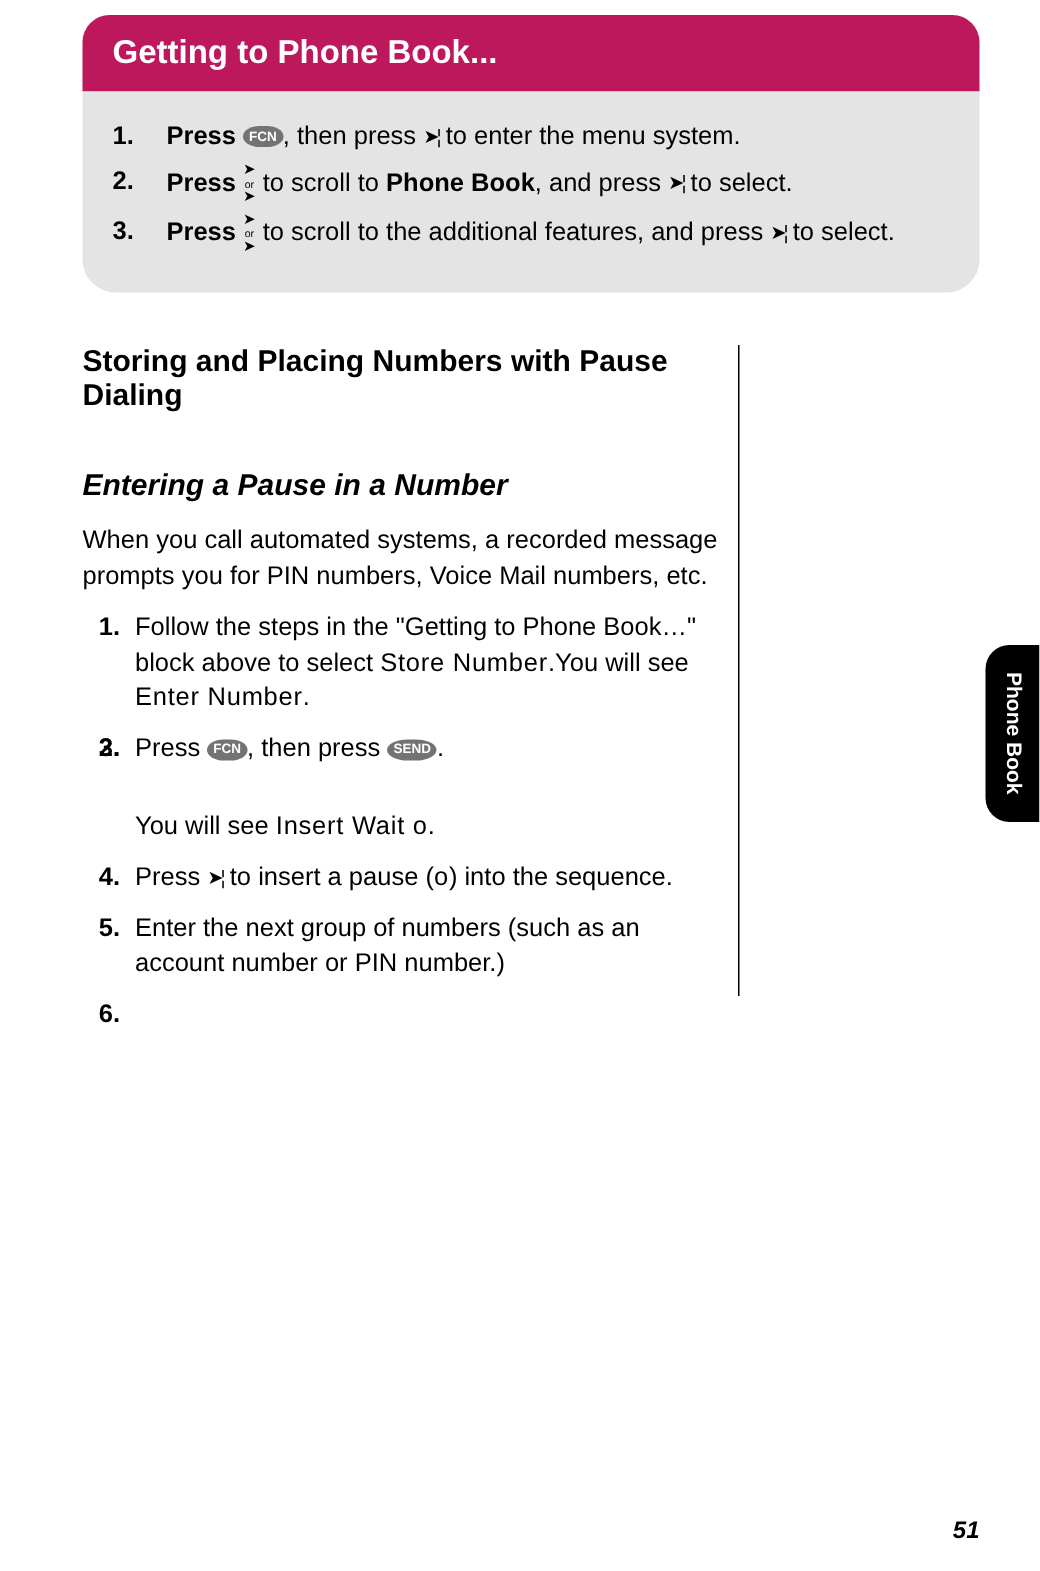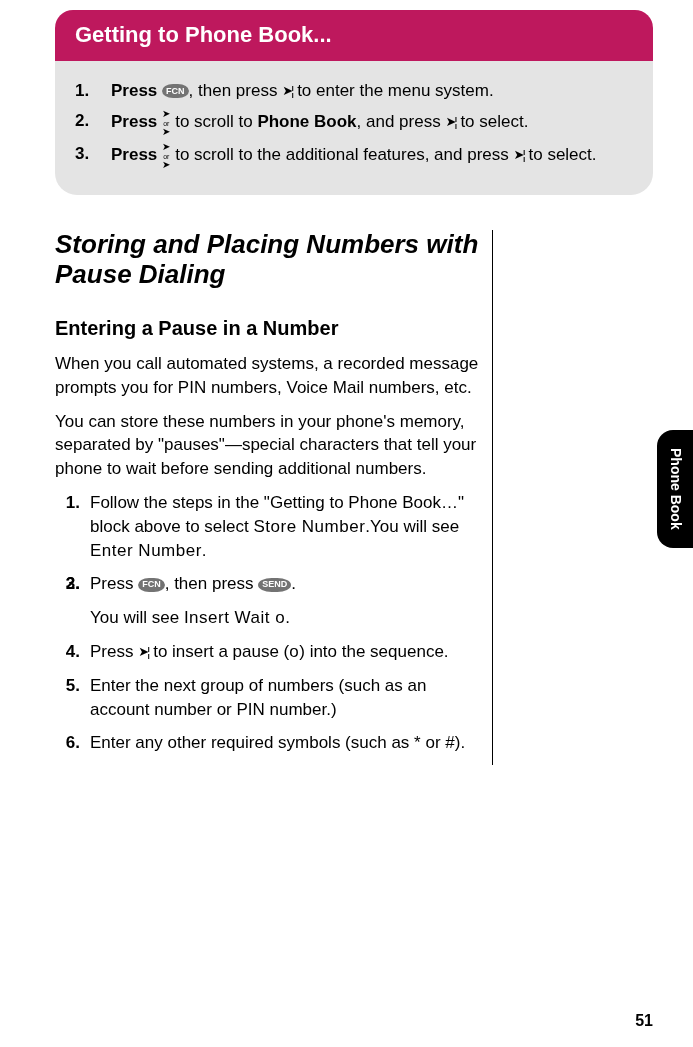--- a/index.html
+++ b/index.html
@@ -84,26 +84,26 @@
     flex: 1;
     padding-right: 10px;
     border-right: 1.5px solid #000;
   }
   .right-col {
     width: 140px;
   }
   h1.section {
     font-family: Arial, Helvetica, sans-serif;
     font-weight: bold;
+    font-size: 20px;
+    line-height: 1.15;
+    margin-bottom: 34px;
+  }
+  h2.sub {
     font-style: italic;
-    font-size: 26px;
-    line-height: 1.15;
-    margin-bottom: 24px;
-  }
-  h2.sub {
     font-weight: bold;
     font-size: 20px;
     margin-bottom: 10px;
   }
   p { margin: 10px 0; }
   ol.bodysteps {
     list-style: none;
     padding-left: 30px;
   }
   ol.bodysteps li {
@@ -135,20 +135,21 @@
     font-size: 14px;
     padding: 18px 8px;
     border-top-left-radius: 16px;
     border-bottom-left-radius: 16px;
   }
   .page-num {
     position: absolute;
     bottom: 15px;
     right: 40px;
     font-weight: bold;
+    font-style: italic;
     font-size: 16px;
   }
   b { font-weight: bold; }
 </style>
 </head>
 <body>
 
 <div class="page">
 
   <div class="banner">Getting to Phone Book...</div>
@@ -175,48 +176,46 @@
         <span class="updown">➤<br><span class="or">or</span><br>➤</span><span> to scroll to the additional features, and press </span><span class="arrow-right">➤¦</span><span> to select.</span>
       </div>
     </div>
   </div>
 
   <div class="content">
     <div class="left-col">
       <h1 class="section">Storing and Placing Numbers with Pause Dialing</h1>
       <h2 class="sub">Entering a Pause in a Number</h2>
       <p>When you call automated systems, a recorded message prompts you for PIN numbers, Voice Mail numbers, etc.</p>
-      <p>You can store these numbers in your phone's memory, separated by "pauses"—special characters that tell your phone to wait before sending additional numbers.</p>
 
       <ol class="bodysteps">
         <li>
           <span class="n">1.</span>
           <span>Follow the steps in the "Getting to Phone Book…" block above to select </span><span class="lcd">Store Number</span><span>.You will see </span><span class="lcd">Enter Number</span><span>.</span>
         </li>
         <li>
           <span class="n">2.</span>
         </li>
         <li>
           <span class="n">3.</span>
           <span>Press </span><span class="fcn">FCN</span><span>, then press </span><span class="fcn">SEND</span><span>.</span>
-          <p style="margin-top:10px">
+          <p style="margin-top:28px">
             <span>You will see </span><span class="lcd">Insert Wait o</span><span>.</span>
           </p>
         </li>
         <li>
           <span class="n">4.</span>
           <span>Press </span><span class="arrow-right">➤¦</span><span> to insert a pause (</span><span class="lcd">o</span><span>) into the sequence.</span>
         </li>
         <li>
           <span class="n">5.</span>
           <span>Enter the next group of numbers (such as an account number or PIN number.)</span>
         </li>
         <li>
           <span class="n">6.</span>
-          <span>Enter any other required symbols (such as * or #).</span>
         </li>
       </ol>
     </div>
     <div class="right-col"></div>
   </div>
 
 </div>
 
 <div class="side-tab">Phone Book</div>
 <div class="page-num">51</div>

